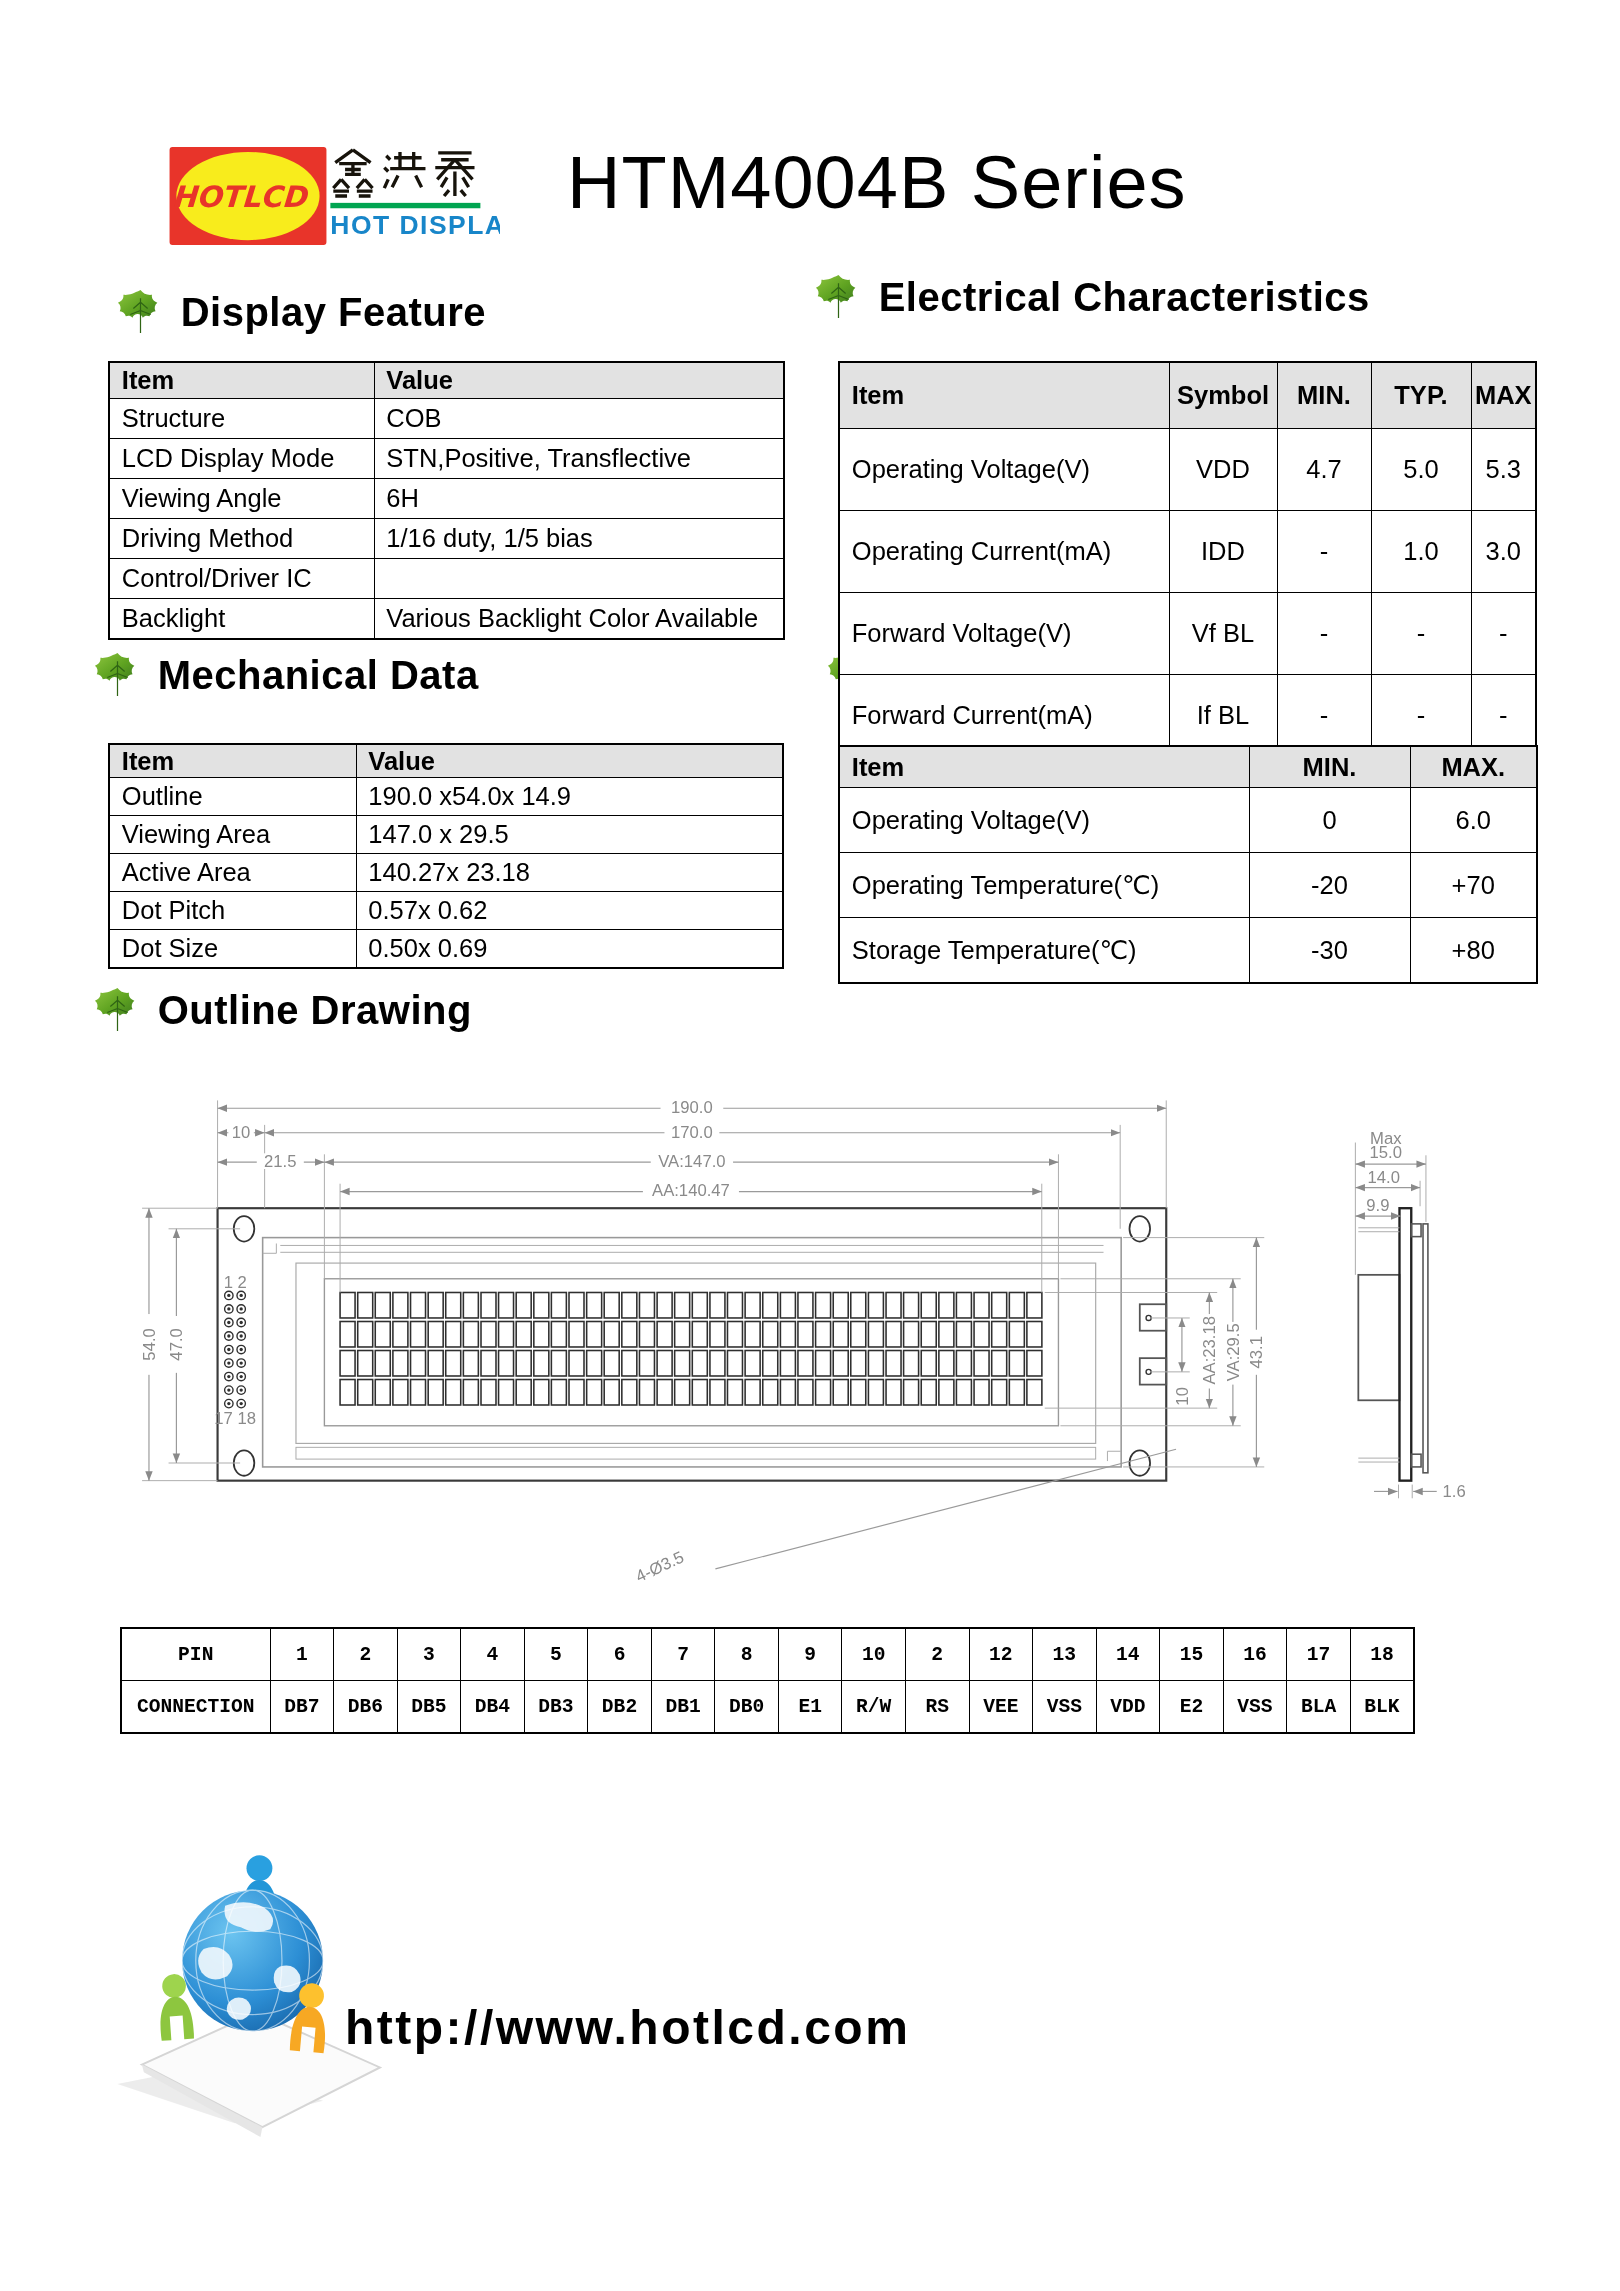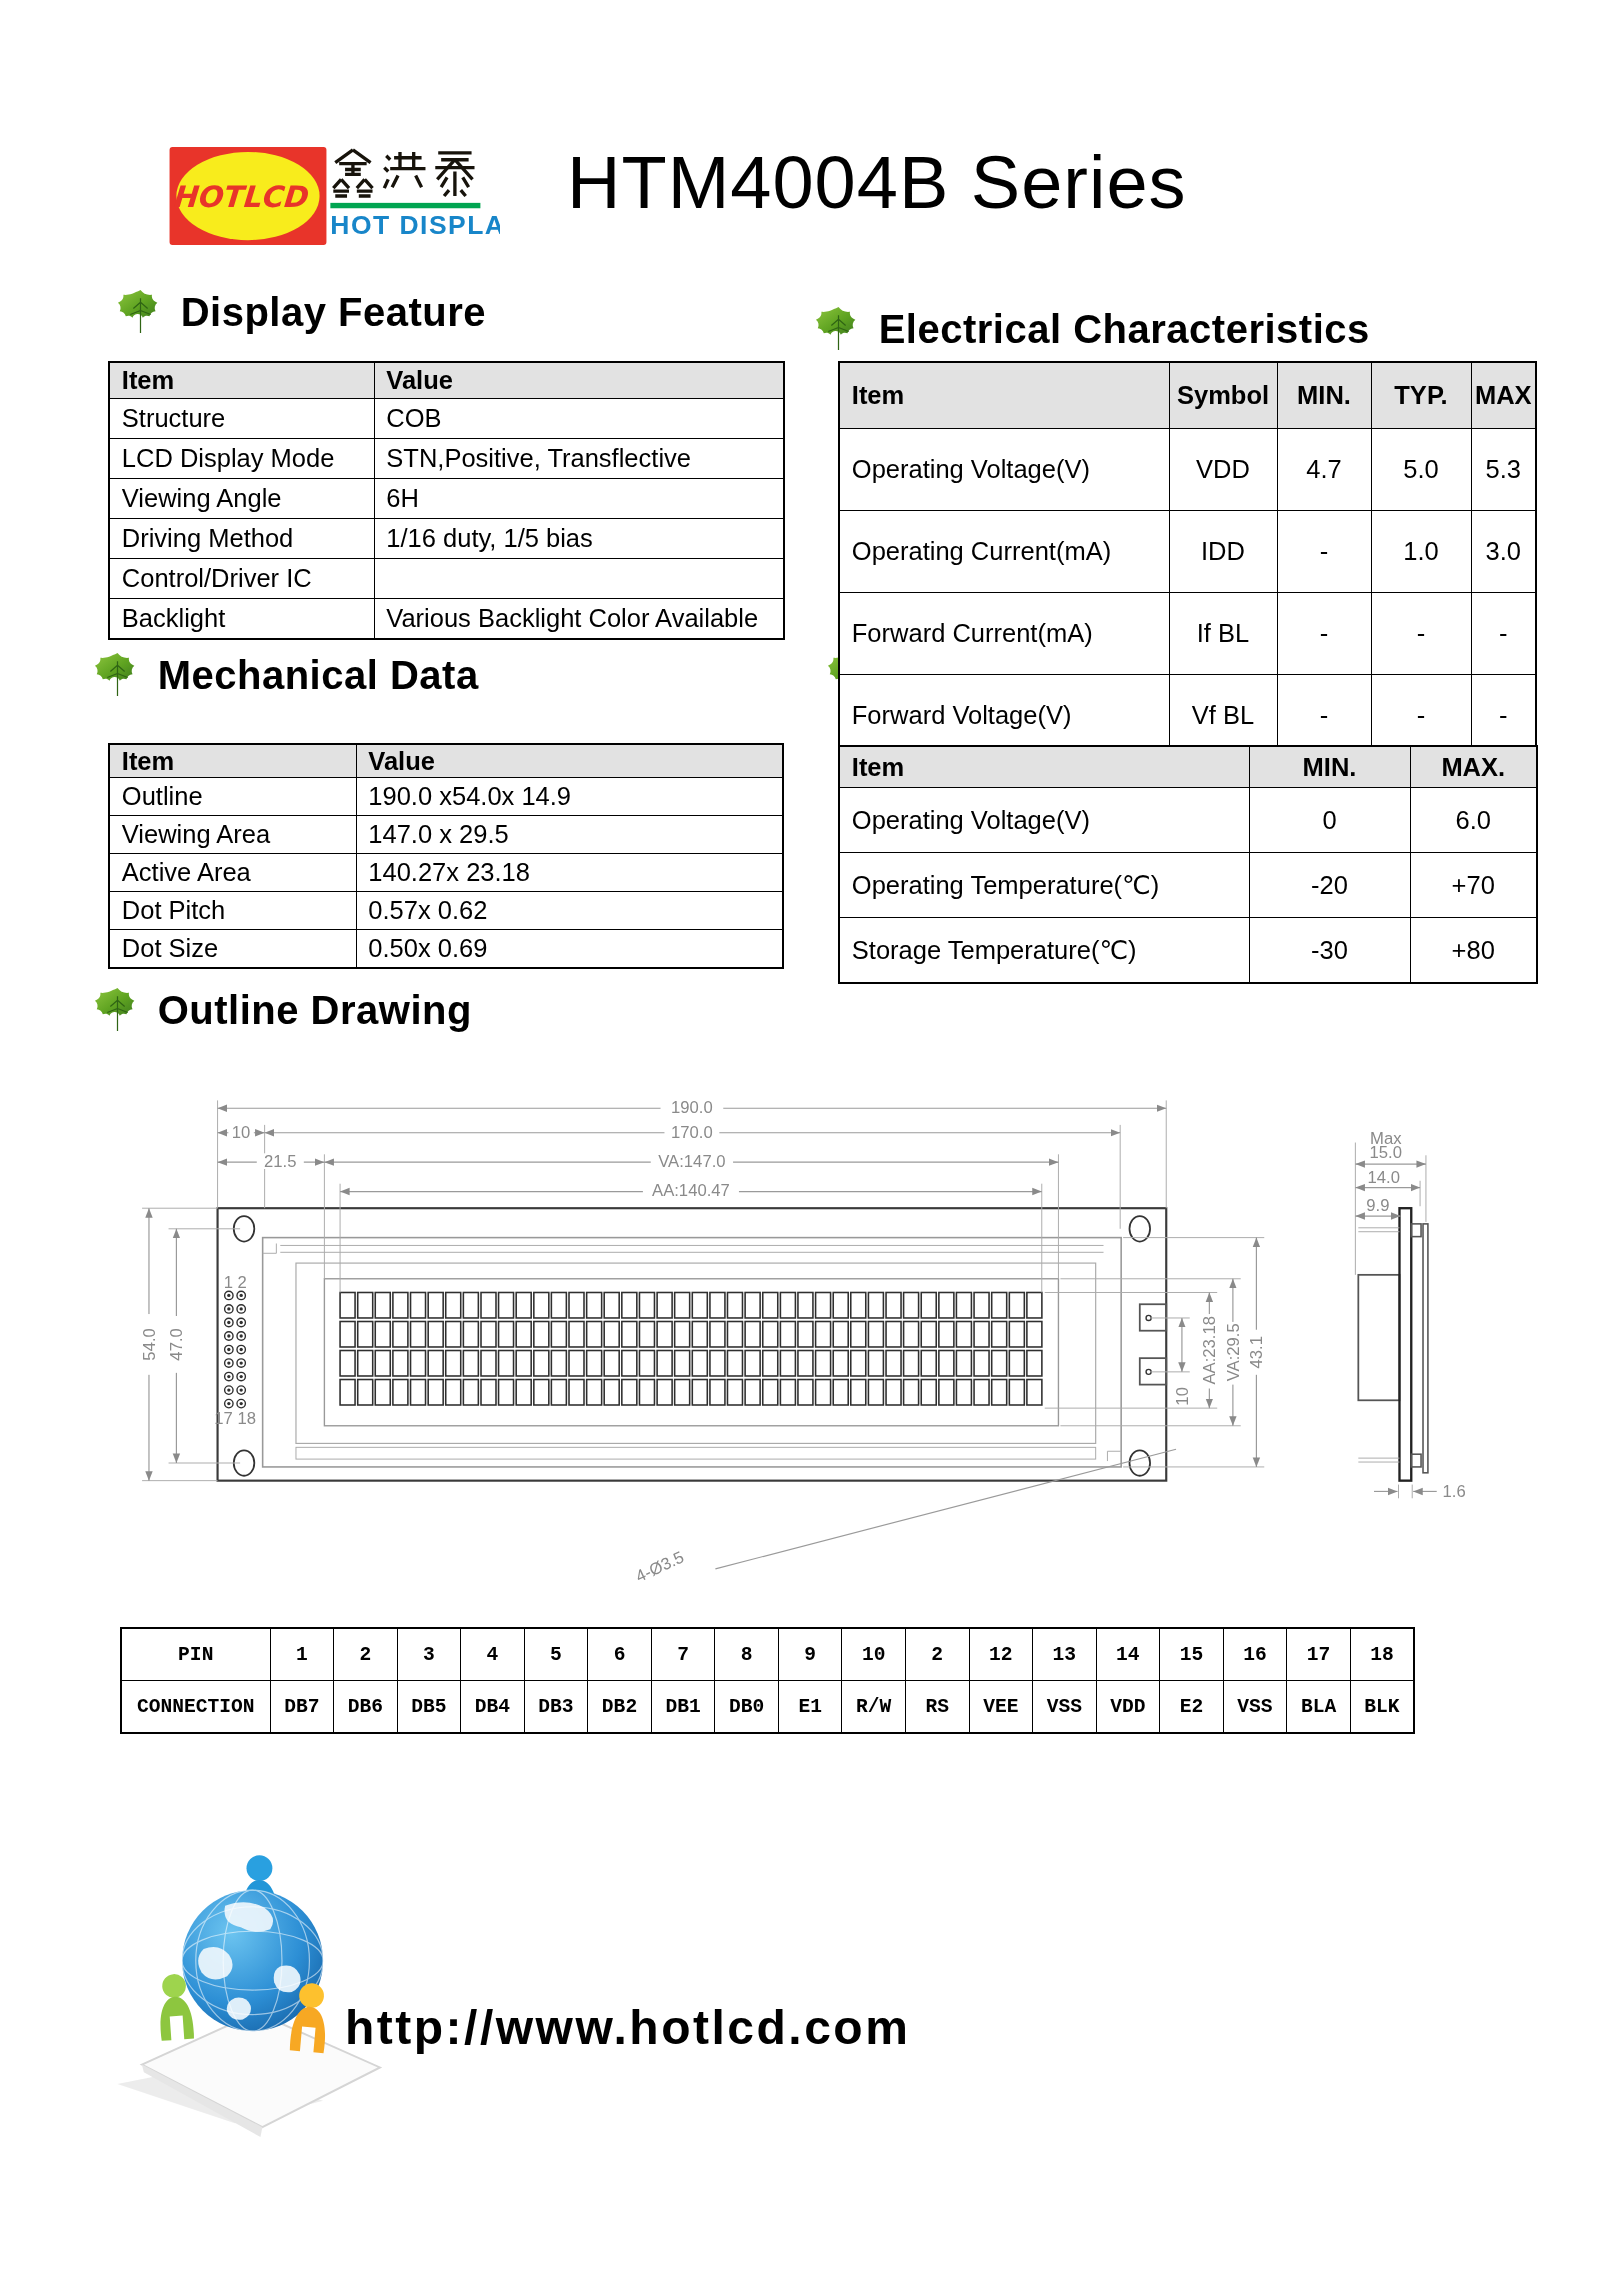--- a/index.html
+++ b/index.html
@@ -90,21 +90,21 @@
   </svg>
 
   <div class="doc-title">HTM4004B Series</div>
 
   <div class="heading" style="left:116px;top:287px">
     <svg class="leaf" viewBox="0 0 48 48">
         <use href="#leafShape"></use>
       </svg>
     <h2>Display Feature</h2>
   </div>
-  <div class="heading" style="left:814px;top:304px">
+  <div class="heading" style="left:814px;top:272px">
     <svg class="leaf" viewBox="0 0 48 48">
         <use href="#leafShape"></use>
       </svg>
     <h2>Electrical Characteristics</h2>
   </div>
   <div class="heading" style="left:93px;top:650px">
     <svg class="leaf" viewBox="0 0 48 48">
         <use href="#leafShape"></use>
       </svg>
     <h2>Mechanical Data</h2>
@@ -204,29 +204,29 @@
           <td>5.3</td>
         </tr>
         <tr>
           <td>Operating Current(mA)</td>
           <td>IDD</td>
           <td>-</td>
           <td>1.0</td>
           <td>3.0</td>
         </tr>
         <tr>
-          <td>Forward Current(mA)</td>
-          <td>If BL</td>
+          <td>Forward Voltage(V)</td>
+          <td>Vf BL</td>
           <td>-</td>
           <td>-</td>
           <td>-</td>
         </tr>
         <tr>
-          <td>Forward Voltage(V)</td>
-          <td>Vf BL</td>
+          <td>Forward Current(mA)</td>
+          <td>If BL</td>
           <td>-</td>
           <td>-</td>
           <td>-</td>
         </tr>
       </tbody>
   </table>
 
   <table id="tbl-md">
     <colgroup>
         <col style="width:247px">

